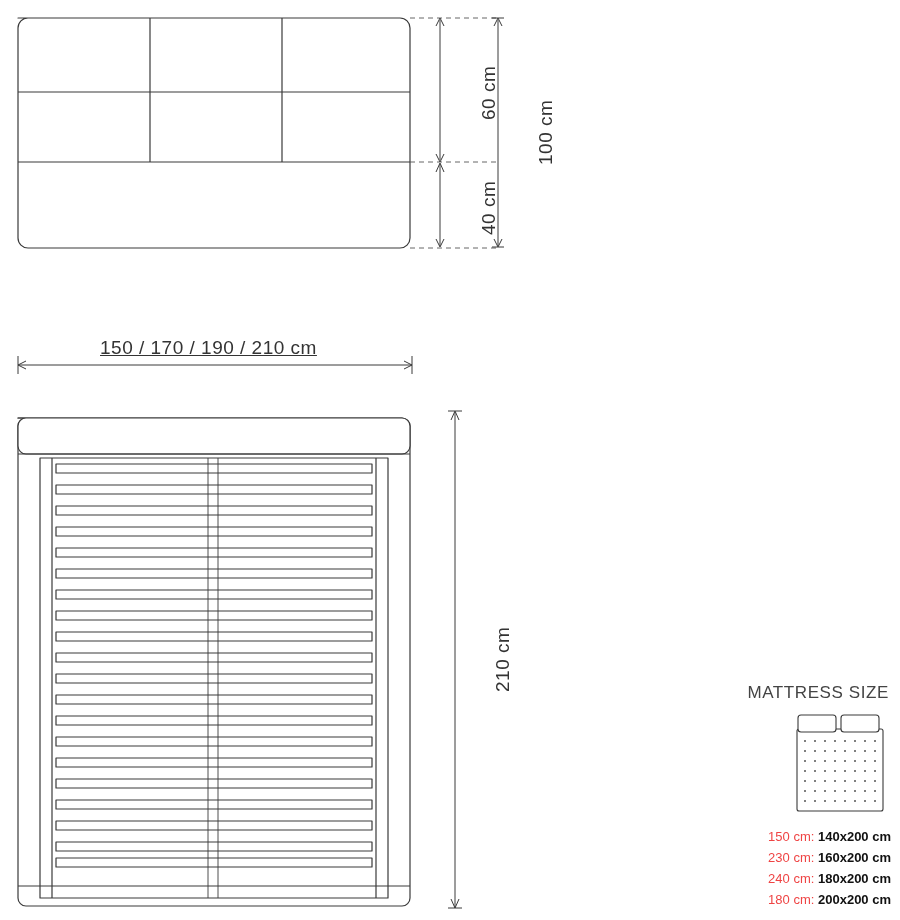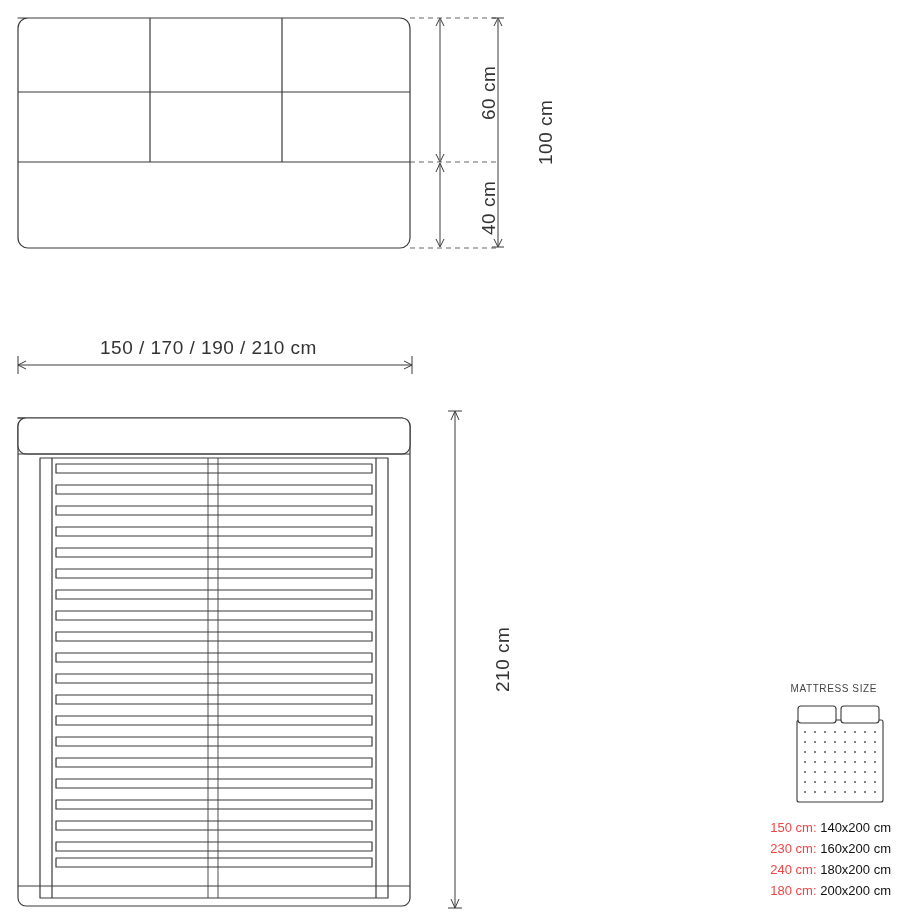--- a/index.html
+++ b/index.html
@@ -39,25 +39,25 @@
     transform-origin: 0 0;
     transform: rotate(-90deg);
   }
   .legend {
     position: absolute;
     left: 735px;
     top: 683px;
     width: 160px;
   }
   .legend-title {
-    font-size: 10px;
+    font-size: 17px;
     letter-spacing: 0.6px;
     color: #444;
     text-align: right;
-    margin: 0 18px 6px 0;
+    margin: 0 6px 6px 0;
   }
   .legend-fig {
     width: 160px;
     height: 105px;
     position: relative;
     margin-bottom: 12px;
   }
   .legend-rows {
     font-size: 13px;
     color: #555;
@@ -66,21 +66,21 @@
     padding-right: 4px;
   }
   .legend-rows .row {
     white-space: nowrap;
   }
   .legend-rows .lbl {
     color: #ef4444;
   }
   .legend-rows .val {
     color: #111;
-    font-weight: normal;
+    font-weight: bold;
   }
 </style>
 </head>
 <body>
 
 <div class="stage">
 
   <svg class="diagram" viewBox="0 0 900 920">
     <g fill="none" stroke="#3a3a3a" stroke-width="1.2" stroke-linejoin="round">
 
@@ -183,21 +183,21 @@
 
     </g>
   </svg>
 
   <div class="dim-label rot" style="left:478px; top:120px;">60 cm</div>
 
   <div class="dim-label rot" style="left:478px; top:235px;">40 cm</div>
 
   <div class="dim-label rot" style="left:535px; top:165px;">100 cm</div>
 
-  <div class="dim-label" style="left:100px; top:337px;">150 / 170 / 190 / 210 cm</div>
+  <div class="dim-label" style="left:100px; top:337px;text-decoration:underline;">150 / 170 / 190 / 210 cm</div>
 
   <div class="dim-label rot" style="left:492px; top:692px;">210 cm</div>
 
   <div class="legend">
     <div class="legend-title">MATTRESS SIZE</div>
 
     <div class="legend-fig">
       <svg viewBox="0 0 160 105" width="160" height="105">
         <g fill="none" stroke="#3a3a3a" stroke-width="1.1">
           <rect x="62" y="20" width="86" height="82" rx="2" fill="#ffffff"></rect>

